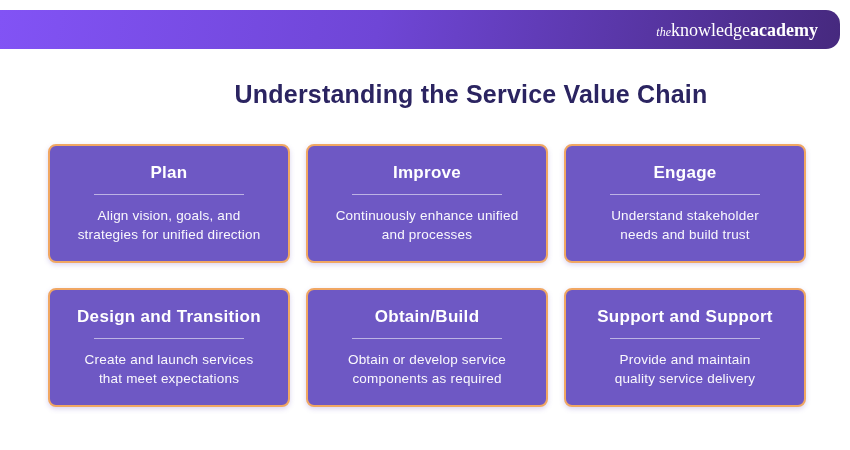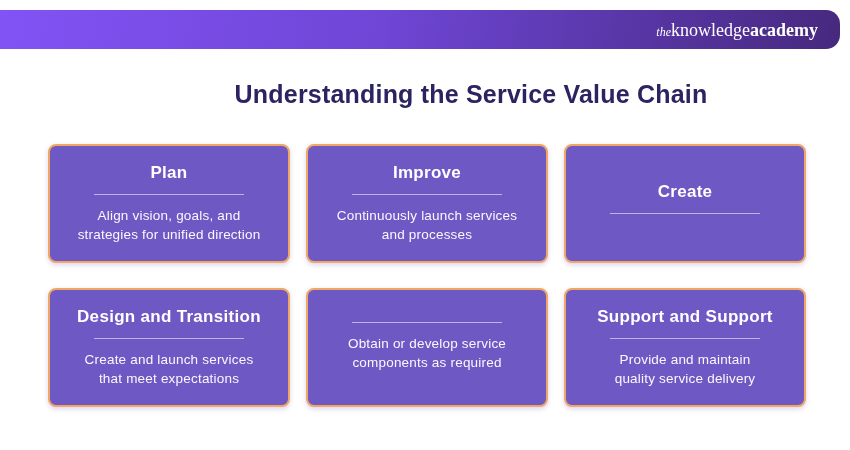--- a/index.html
+++ b/index.html
@@ -128,37 +128,40 @@
   <div class="card">
     <div class="card-title">Plan</div>
     <hr class="card-divider">
     <div class="card-description">Align vision, goals, and
 strategies for unified direction</div>
   </div>
 
   <div class="card">
     <div class="card-title">Improve</div>
     <hr class="card-divider">
-    <div class="card-description">Continuously launch services
+    <div class="card-description">Continuously enhance unified
 and processes</div>
   </div>
 
   <div class="card">
-    <div class="card-title">Create</div>
+    <div class="card-title">Engage</div>
     <hr class="card-divider">
+    <div class="card-description">Understand stakeholder
+needs and build trust</div>
   </div>
 
   <div class="card">
     <div class="card-title">Design and Transition</div>
     <hr class="card-divider">
     <div class="card-description">Create and launch services
 that meet expectations</div>
   </div>
 
   <div class="card">
+    <div class="card-title">Obtain/Build</div>
     <hr class="card-divider">
     <div class="card-description">Obtain or develop service
 components as required</div>
   </div>
 
   <div class="card">
     <div class="card-title">Support and Support</div>
     <hr class="card-divider">
     <div class="card-description">Provide and maintain
 quality service delivery</div>

